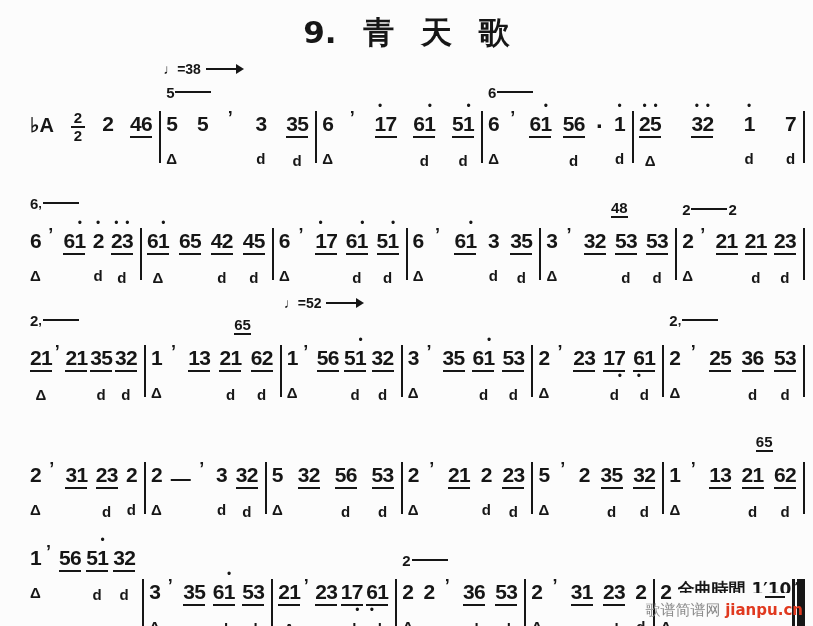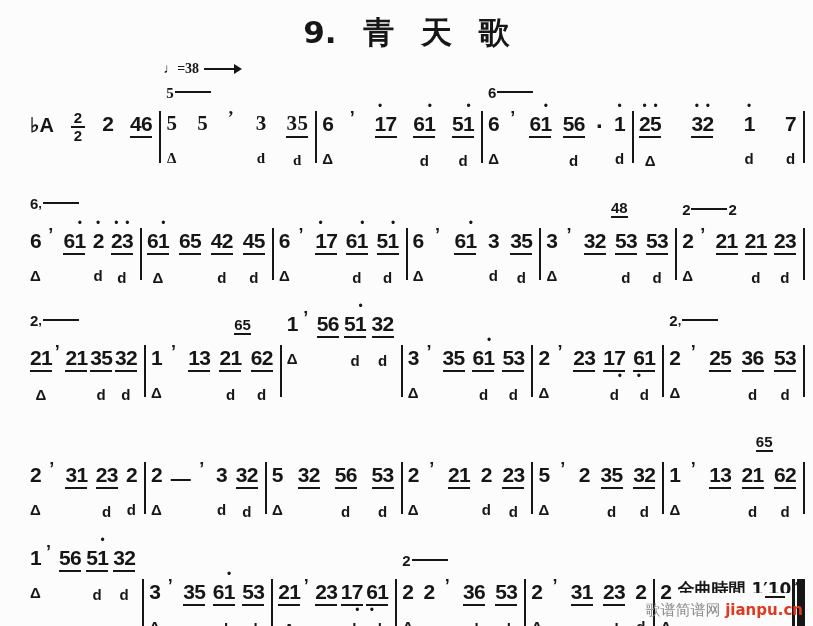--- a/index.html
+++ b/index.html
@@ -86,21 +86,21 @@
             </div>
             <div class="drow rb">
               <div class="dt">•</div>
               <div class="dt">•</div>
             </div>
             <div class="mkrow"></div>
           </div>
         </div>
       </div>
       <div class="bar"></div>
-      <div class="measure" style="flex-grow: 15.5; font-family: Liberation Serif, serif;">
+      <div class="measure" style="flex-grow: 15.5;">
         <div class="above">
           <div class="tempo">
             <div>♩=38</div>
             <div class="arr"></div>
           </div>
           <div class="gwrap">
             <div class="g">5</div>
             <div class="tie"></div>
           </div>
         </div>
@@ -886,20 +886,26 @@
             <div class="drow rb">
               <div class="dt">•</div>
               <div class="dt">•</div>
             </div>
             <div class="mkrow">d</div>
           </div>
         </div>
       </div>
       <div class="bar"></div>
       <div class="measure" style="flex-grow: 12;">
+        <div class="above">
+          <div class="tempo">
+            <div>♩=52</div>
+            <div class="arr"></div>
+          </div>
+        </div>
         <div class="notes">
           <div class="tk note">
             <div class="drow">
               <div class="dt">•</div>
             </div>
             <div class="chars">
               <div class="ch">1</div>
             </div>
             <div class="drow rb">
               <div class="dt">•</div>

